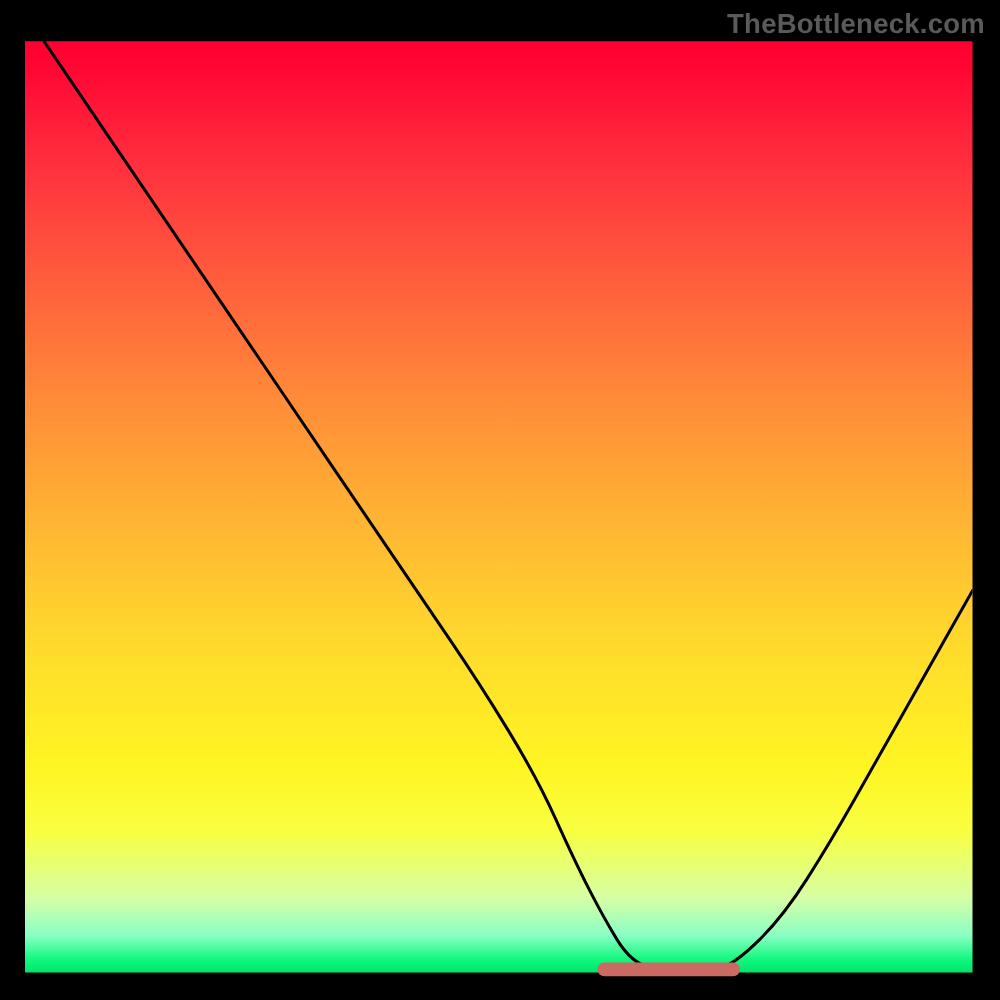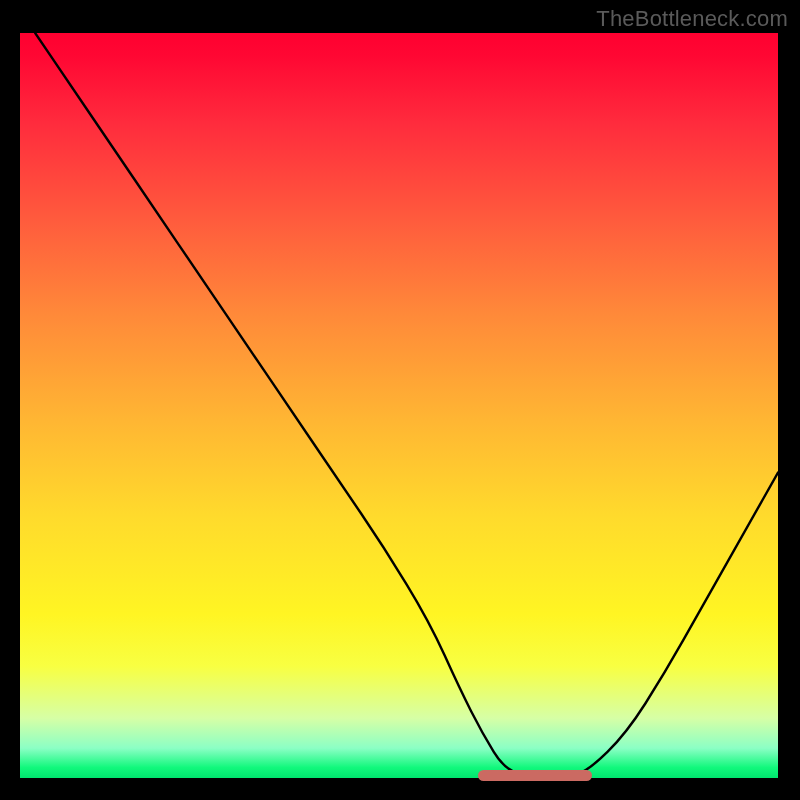--- a/index.html
+++ b/index.html
@@ -32,21 +32,21 @@
       #00e56e 100%
     );
   }
   .watermark {
     position: absolute;
     top: 6px;
     right: 12px;
     font-family: Arial, Helvetica, sans-serif;
     font-size: 22px;
     color: #5a5a5a;
-    font-weight: 400;
+    font-weight: 700;
     letter-spacing: 0.2px;
   }
   svg.curve {
     position: absolute;
     left: 0;
     top: 0;
     width: 758px;
     height: 745px;
     pointer-events: none;
   }

